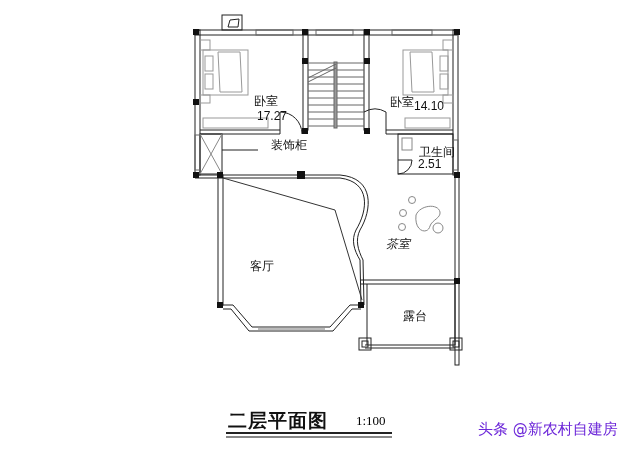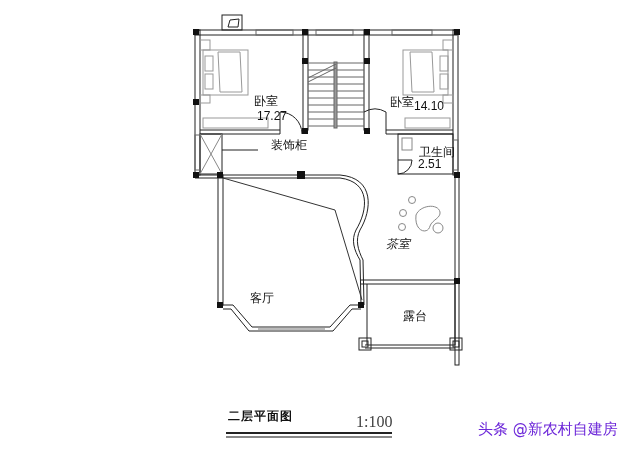--- a/index.html
+++ b/index.html
@@ -1,21 +1,21 @@
 <!DOCTYPE html>
 <html><head>
 <meta charset="utf-8">
 <style>
   html,body{margin:0;padding:0;background:#ffffff;}
   body{width:640px;height:453px;position:relative;overflow:hidden;font-family:"DejaVu Sans",sans-serif;}
   #plan{position:absolute;left:0;top:0;width:640px;height:453px;}
   .lbl{position:absolute;font-size:12px;color:#111;white-space:nowrap;line-height:1;}
   .num{font-family:"Liberation Sans",sans-serif;font-size:12px;}
-  .title{position:absolute;left:228px;top:408px;font-family:"DejaVu Sans",sans-serif;font-size:12px;font-weight:bold;color:#111;letter-spacing:1px;}
-  .scale{position:absolute;left:356px;top:413px;font-family:"Liberation Serif",serif;font-size:16px;color:#404040;}
+  .title{position:absolute;left:228px;top:408px;font-family:"DejaVu Sans",sans-serif;font-size:19px;font-weight:bold;color:#111;letter-spacing:1px;}
+  .scale{position:absolute;left:356px;top:413px;font-family:"Liberation Serif",serif;font-size:13px;color:#000000;}
   .uline1{position:absolute;left:226px;top:432px;width:166px;height:2px;background:#222;}
   .uline2{position:absolute;left:226px;top:436px;width:166px;height:2px;background:#888;}
   .watermark{position:absolute;left:478px;top:420px;font-family:"DejaVu Sans",sans-serif;font-size:15px;color:#6d28d9;}
 </style>
 </head>
 <body>
 
 <svg id="plan" viewBox="0 0 640 453" xmlns="http://www.w3.org/2000/svg">
   <g fill="none" stroke="#222" stroke-width="1">
 
@@ -149,21 +149,21 @@
   </g>
 </svg>
 
 <div class="lbl" style="left:254px;top:95px;">卧室</div>
 <div class="lbl num" style="left:251px;top:110px;margin-left:6px;">17.27</div>
 <div class="lbl" style="left:390px;top:96px;">卧室</div>
 <div class="lbl num" style="left:414px;top:100px;">14.10</div>
 <div class="lbl" style="left:419px;top:146px;">卫生间</div>
 <div class="lbl num" style="left:418px;top:158px;">2.51</div>
 <div class="lbl" style="left:227px;top:139px;margin-left:44px;">装饰柜</div>
-<div class="lbl" style="left:250px;top:260px;margin-top:32px;">客厅</div>
+<div class="lbl" style="left:250px;top:260px;">客厅</div>
 <div class="lbl" style="left:386px;top:238px;font-style:italic;">茶室</div>
 <div class="lbl" style="left:403px;top:310px;">露台</div>
 
 <div class="title">二层平面图</div>
 <div class="scale">1:100</div>
 <div class="uline1"></div>
 <div class="uline2"></div>
 <div class="watermark">头条 @新农村自建房</div>
 
 </body></html>

